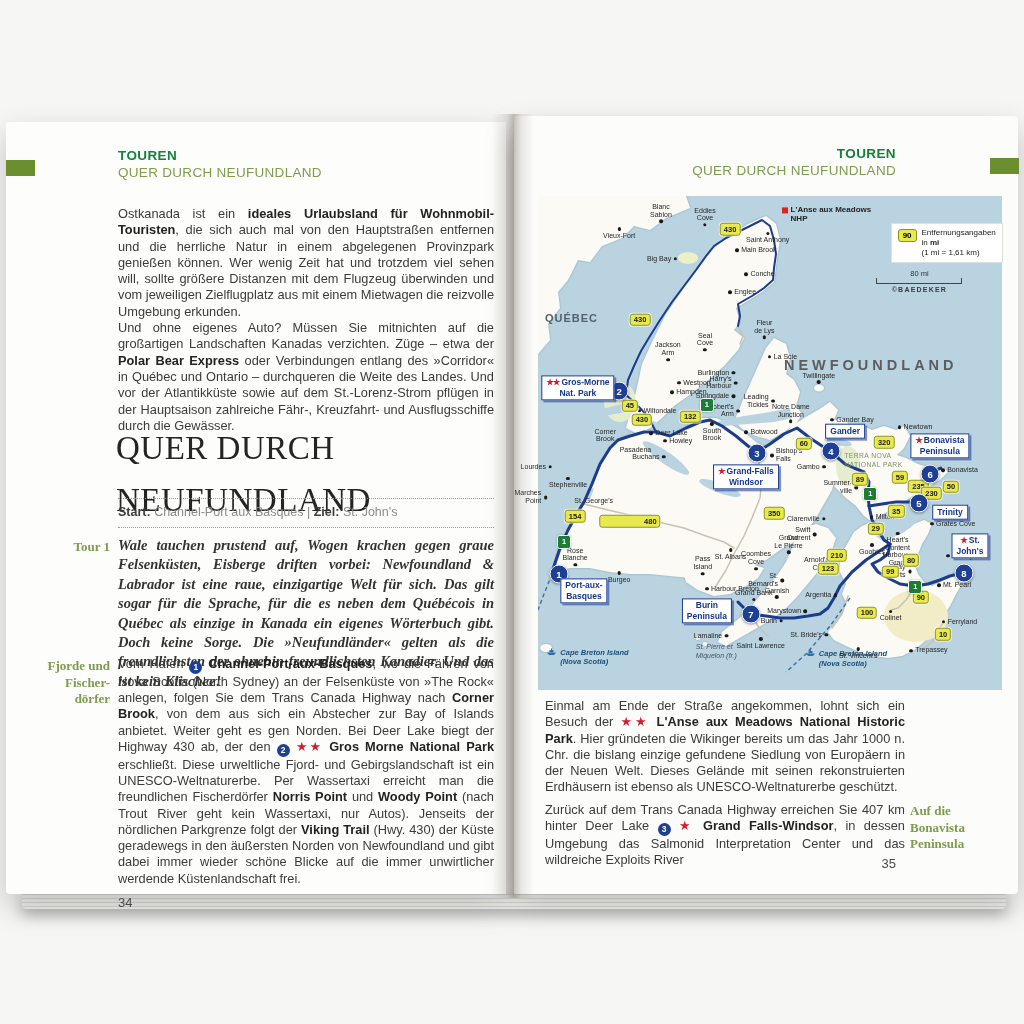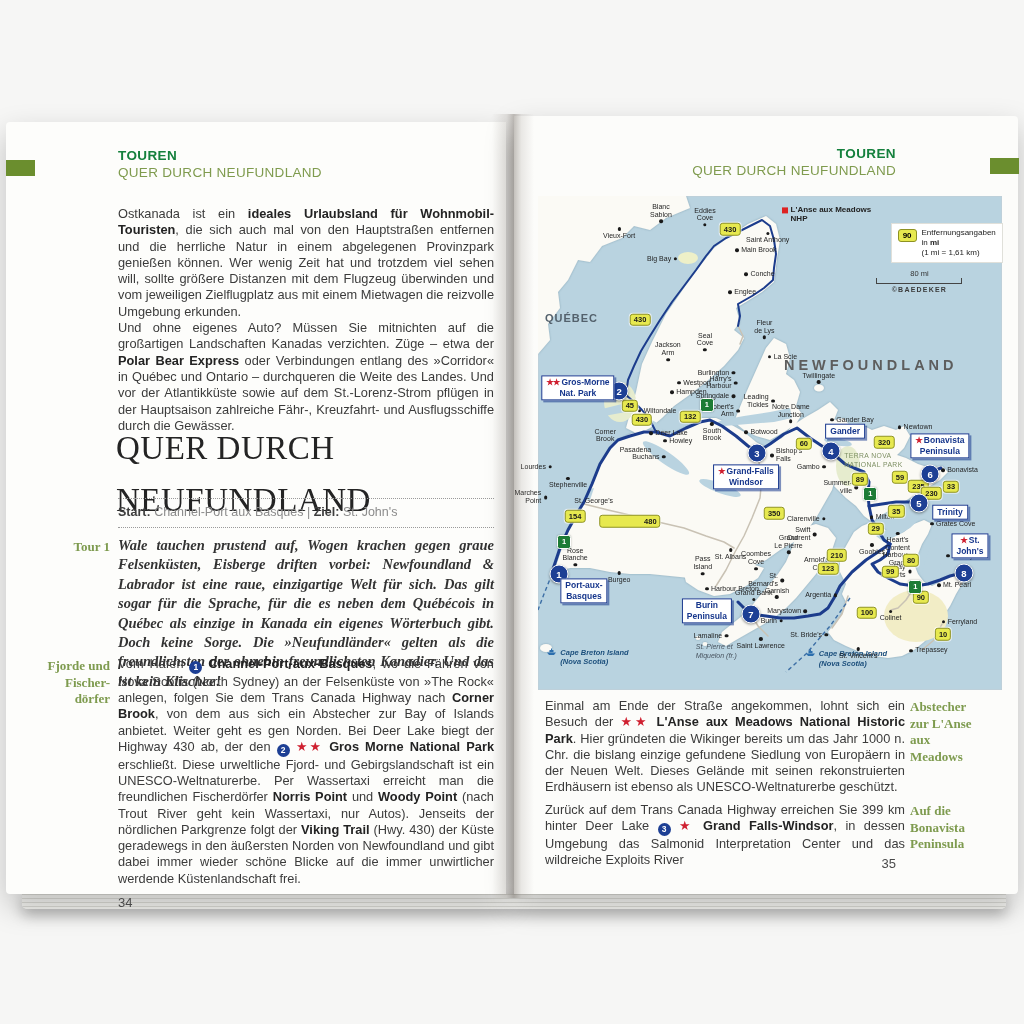--- a/index.html
+++ b/index.html
@@ -538,21 +538,21 @@
           <div class="mbadge" style="left: 22%; top: 25.1%;">430</div>
           <div class="mbadge" style="left: 19.8%; top: 42.5%;">45</div>
           <div class="mbadge" style="left: 22.4%; top: 45.3%;">430</div>
           <div class="mbadge" style="left: 32.8%; top: 44.7%;">132</div>
           <div class="mbadge" style="left: 57.3%; top: 50.2%;">60</div>
           <div class="mbadge" style="left: 74.6%; top: 49.8%;">320</div>
           <div class="mbadge" style="left: 69.4%; top: 57.3%;">89</div>
           <div class="mbadge" style="left: 78%; top: 56.9%;">59</div>
           <div class="mbadge" style="left: 82%; top: 58.8%;">235</div>
           <div class="mbadge" style="left: 84.8%; top: 60.2%;">230</div>
-          <div class="mbadge" style="left: 89%; top: 58.9%;">33</div>
+          <div class="mbadge" style="left: 89%; top: 58.9%;">50</div>
           <div class="mbadge" style="left: 77.2%; top: 63.8%;">35</div>
           <div class="mbadge" style="left: 72.8%; top: 67.4%;">29</div>
           <div class="mbadge" style="left: 80.4%; top: 73.7%;">80</div>
           <div class="mbadge" style="left: 75.9%; top: 76.1%;">99</div>
           <div class="mbadge" style="left: 82.5%; top: 81.2%;">90</div>
           <div class="mbadge" style="left: 70.9%; top: 84.4%;">100</div>
           <div class="mbadge" style="left: 87.3%; top: 88.7%;">10</div>
           <div class="mbadge" style="left: 64.4%; top: 72.7%;">210</div>
           <div class="mbadge" style="left: 62.5%; top: 75.5%;">123</div>
           <div class="mbadge" style="left: 8%; top: 64.8%;">154</div>
@@ -581,26 +581,22 @@
           <div class="rmark" style="left: 17.5%; top: 39.5%;">2</div>
           <div class="rmark" style="left: 47.2%; top: 52%;">3</div>
           <div class="rmark" style="left: 63.1%; top: 51.6%;">4</div>
           <div class="rmark" style="left: 82.1%; top: 62.1%;">5</div>
           <div class="rmark" style="left: 84.5%; top: 56.3%;">6</div>
           <div class="rmark" style="left: 45.9%; top: 84.6%;">7</div>
           <div class="rmark" style="left: 91.8%; top: 76.3%;">8</div>
         </div>
 
       <div class="bodytext" style="left:31px;top:582px;width:360px;"><span>Einmal am Ende der Straße angekommen, lohnt sich ein Besuch der </span><span class="st">★★</span><span> </span><span class="bb">L'Anse aux Meadows National Historic Park</span><span>. Hier gründeten die Wikinger bereits um das Jahr 1000 n. Chr. die bislang einzige gefundene Siedlung von Europäern in der Neuen Welt. Dieses Gelände mit seinen rekonstruierten Erdhäusern ist ebenso als UNESCO-Weltnaturerbe geschützt.</span></div>
-      <div class="margin-note" style="left:396px;top:583px;width:100px;">Abstecher
-zur L'Anse
-aux
-Meadows</div>
-
-      <div class="bodytext" style="left:31px;top:686px;width:360px;"><span>Zurück auf dem Trans Canada Highway erreichen Sie 399 km hinter Deer Lake </span><span class="im">3</span><span> </span><span class="st">★</span><span> </span><span class="bb">Grand Falls-Windsor</span><span>, in dessen Umgebung das Salmonid Interpretation Center und das wildreiche Exploits River</span></div>
+
+      <div class="bodytext" style="left:31px;top:686px;width:360px;"><span>Zurück auf dem Trans Canada Highway erreichen Sie 407 km hinter Deer Lake </span><span class="im">3</span><span> </span><span class="st">★</span><span> </span><span class="bb">Grand Falls-Windsor</span><span>, in dessen Umgebung das Salmonid Interpretation Center und das wildreiche Exploits River</span></div>
       <div class="margin-note" style="left:396px;top:687px;width:100px;">Auf die
 Bonavista
 Peninsula</div>
 
       <div class="pagenum" style="right:122px;top:740px;left:0;text-align:right;">35</div>
     </div>
 
     <div class="gutter"></div>
   </div>
 </div>

